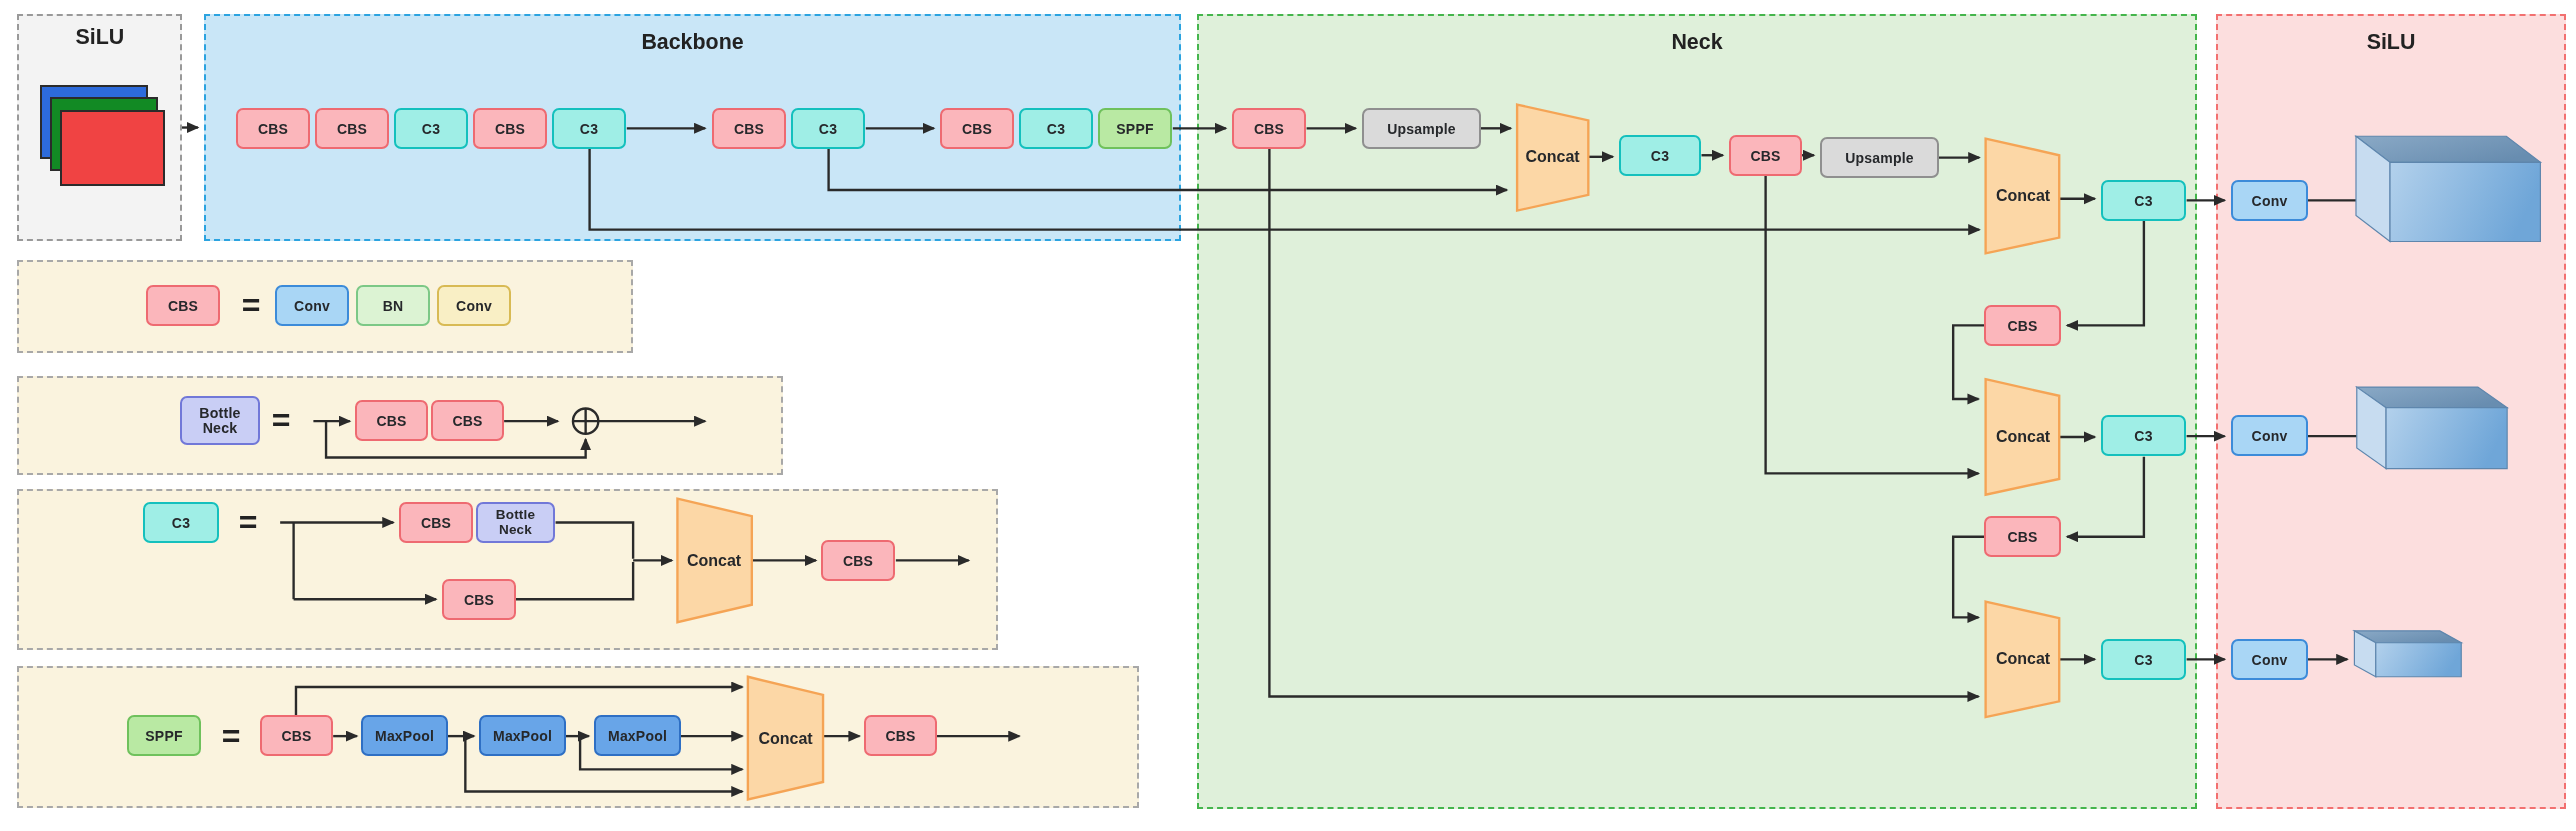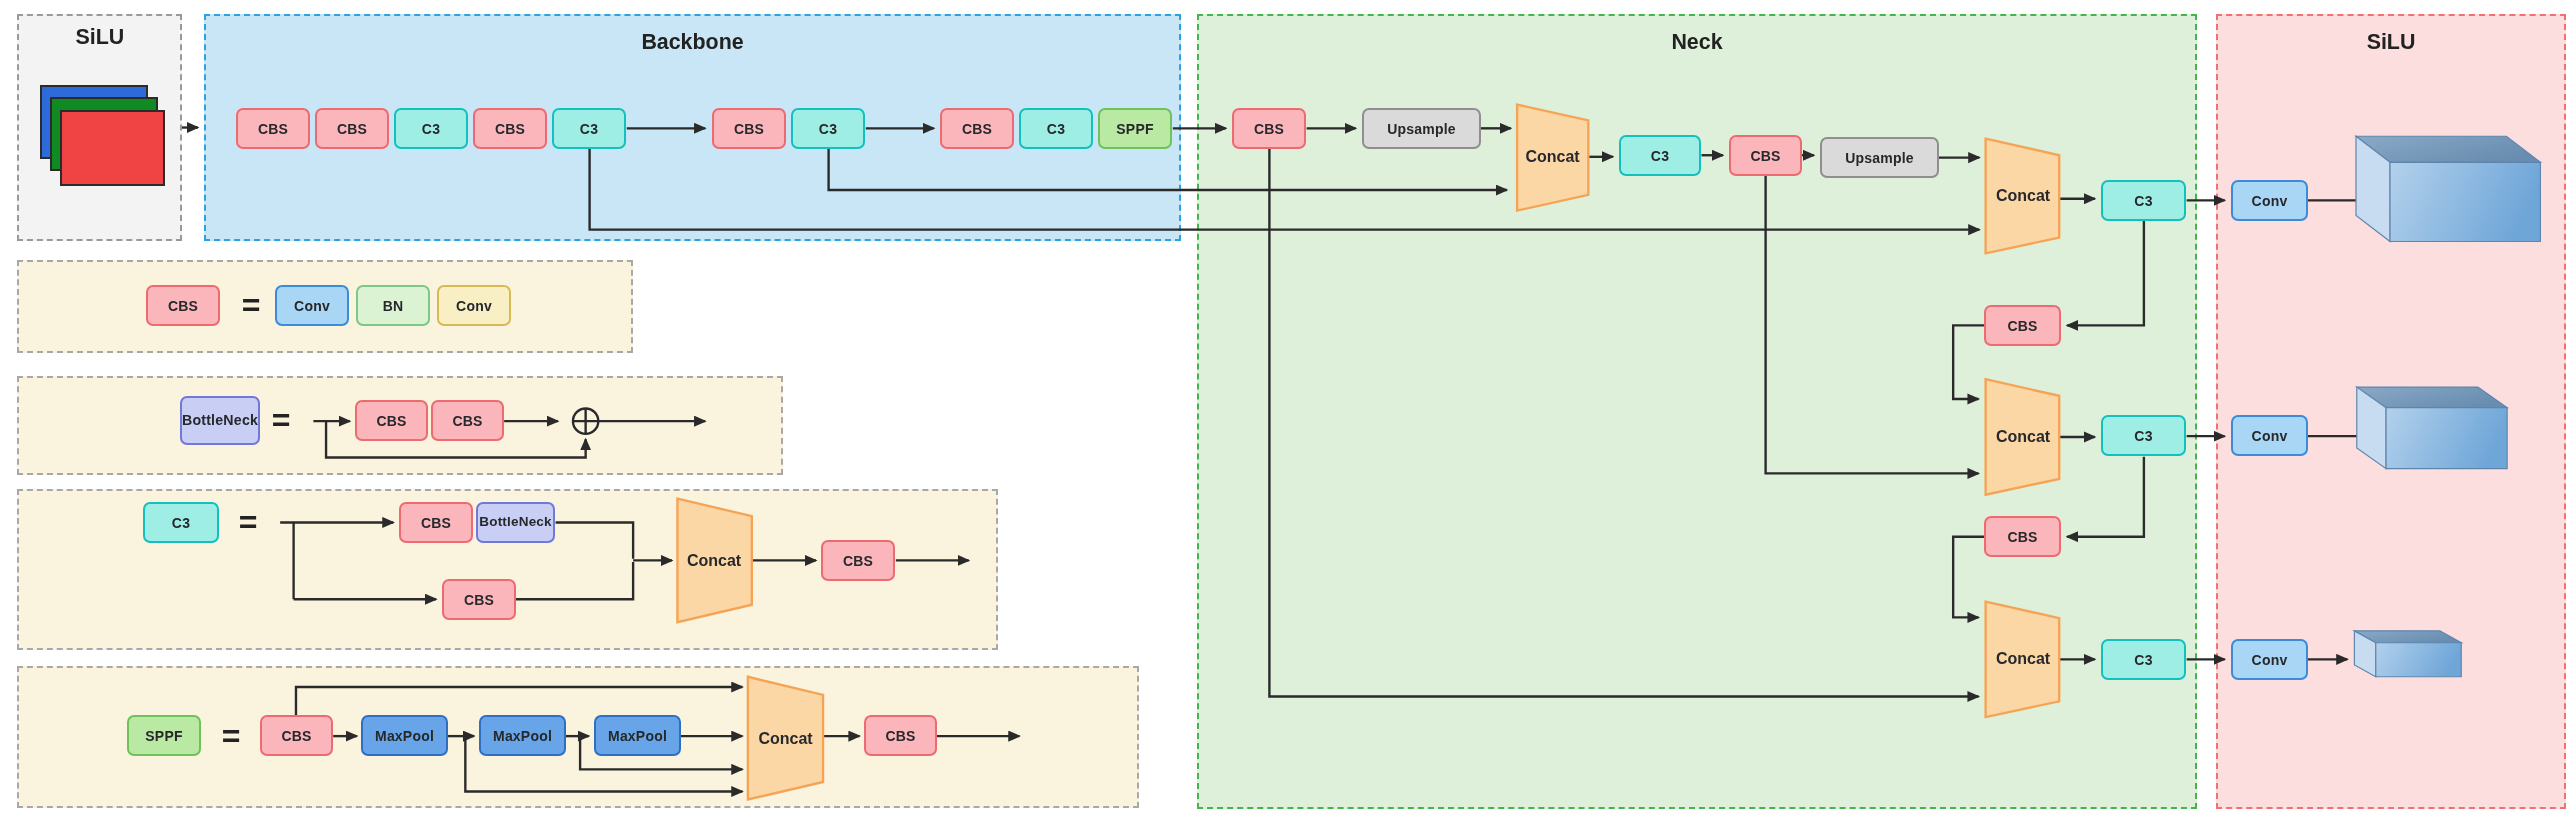--- a/index.html
+++ b/index.html
@@ -10,21 +10,21 @@
   svg.overlay{position:absolute;left:0;top:0;z-index:1;}
   .box{position:absolute;box-sizing:border-box;border-radius:7.1px;display:flex;align-items:center;justify-content:center;
        font-weight:700;font-size:14px;color:#26282b;z-index:2;letter-spacing:0.2px;}
   .cbs  {background:#fbb6bb;border:2.4px solid #ee6a71;}
   .c3   {background:#9feee6;border:2.4px solid #14c0bd;}
   .sppf {background:#b9e9a3;border:2.4px solid #6fc15c;}
   .ups  {background:#dadada;border:2.4px solid #8f8f8f;}
   .conv {background:#a9d6f5;border:2.4px solid #3c8bd9;}
   .bn   {background:#dcf3d3;border:2.4px solid #7cc886;}
   .silu {background:#f9efc5;border:2.4px solid #d8ba54;}
-  .bneck{background:#c9cef5;border:2.4px solid #7178d8;font-size:14.2px;line-height:1.05;text-align:center;}
+  .bneck{background:#c9cef5;border:2.4px solid #7178d8;font-size:14.2px;line-height:1.05;text-align:center;flex-direction:column;}
   .mpool{background:#68a5e8;border:2.4px solid #2e6fc4;}
   .ctext{position:absolute;display:flex;align-items:center;justify-content:center;font-weight:700;font-size:16px;color:#26282b;z-index:2;}
   .eq{position:absolute;display:flex;align-items:center;justify-content:center;font-weight:900;font-size:32px;color:#222;z-index:2;}
   .imgrect{position:absolute;border:2.4px solid #2b2b2b;box-sizing:border-box;z-index:2;}
 </style>
 </head>
 <body>
 
 <div id="stage">
 

